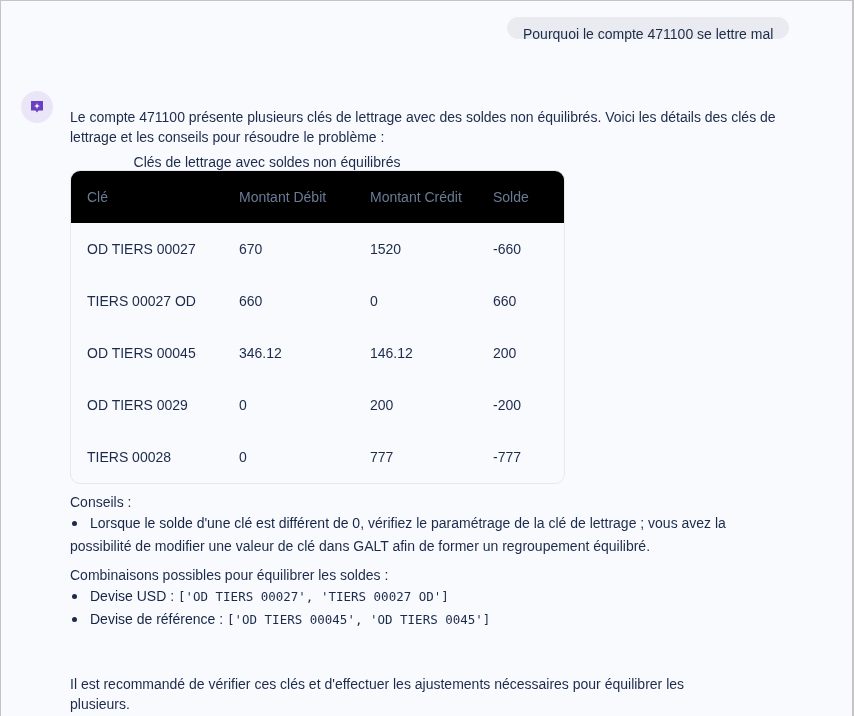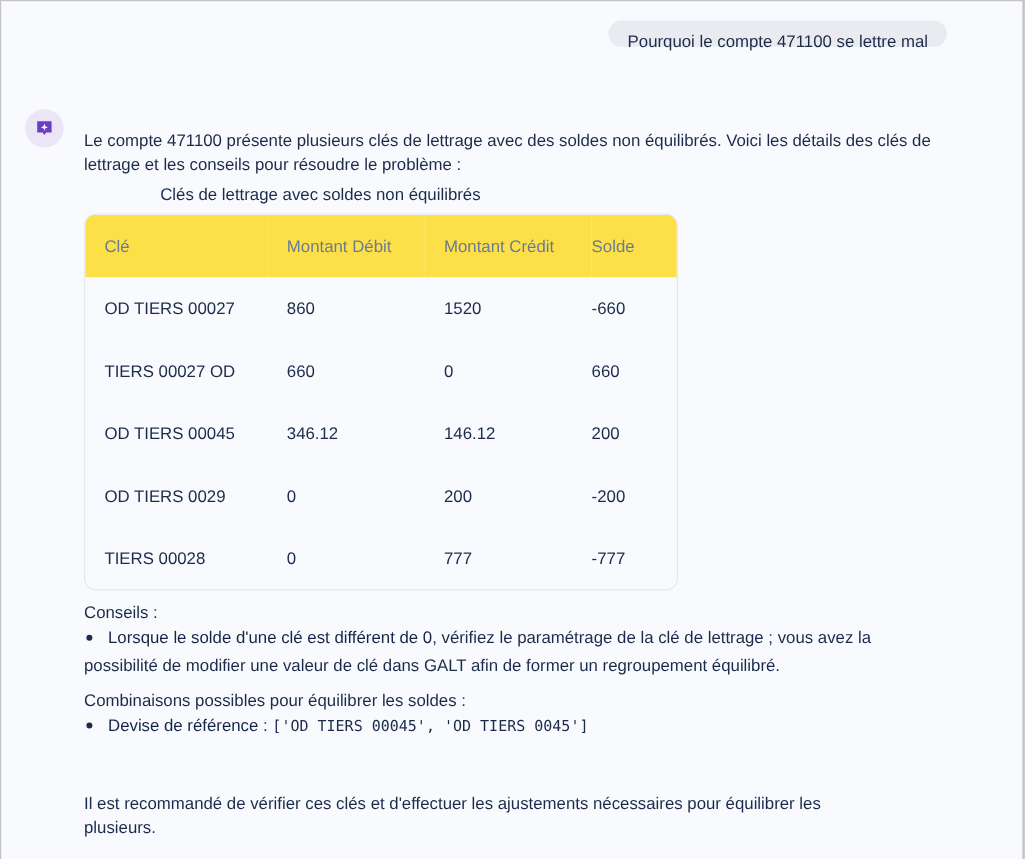--- a/index.html
+++ b/index.html
@@ -45,31 +45,31 @@
     font-size: 14px;
     line-height: 20px;
     color: #1c2b4a;
   }
   .intro { margin-bottom: 7px; }
   .table-caption {
     text-align: center;
     width: 394px;
     font-size: 14px;
     line-height: 16px;
-    margin-bottom: 8px;
+    margin-bottom: 0;
   }
   .table-card {
     width: 495px;
     border: 1px solid #e6e8ee;
     border-radius: 10px;
     overflow: hidden;
     background: #f9fafe;
   }
   table { border-collapse: collapse; width: 100%; font-size: 14px; }
-  thead tr { background: #fde047; }
+  thead tr { background: #000000; }
   th {
     text-align: left;
     font-weight: normal;
     color: #6a7b96;
     height: 52px;
     padding: 0 0 0 16px;
   }
   td {
     height: 52px;
     padding: 0 0 0 16px;
@@ -121,21 +121,21 @@
         <tr>
           <th class="c1">Clé</th>
           <th class="c2">Montant Débit</th>
           <th class="c3">Montant Crédit</th>
           <th class="c4">Solde</th>
         </tr>
       </thead>
       <tbody>
         <tr>
           <td class="c1">OD TIERS 00027</td>
-          <td class="c2">860</td>
+          <td class="c2">670</td>
           <td class="c3">1520</td>
           <td class="c4">-660</td>
         </tr>
         <tr>
           <td class="c1">TIERS 00027 OD</td>
           <td class="c2">660</td>
           <td class="c3">0</td>
           <td class="c4">660</td>
         </tr>
         <tr>
@@ -164,20 +164,23 @@
   <ul>
     <li class="wrap">
       <b>Lorsque le solde d'une clé est différent de 0</b><span>, vérifiez le paramétrage de la clé de lettrage ; vous avez la</span>
       <span class="cont">possibilité de modifier une valeur de clé dans GALT afin de former un regroupement équilibré.</span>
     </li>
   </ul>
 
   <p class="section-title combos">Combinaisons possibles pour équilibrer les soldes :</p>
   <ul>
     <li>
+      <b>Devise USD</b><span> : </span><code>['OD TIERS 00027', 'TIERS 00027 OD']</code>
+    </li>
+    <li>
       <b>Devise de référence</b><span> : </span><code>['OD TIERS 00045', 'OD TIERS 0045']</code>
     </li>
   </ul>
 
   <p class="final">
     <span>Il est recommandé de vérifier ces clés et d'effectuer les ajustements nécessaires pour équilibrer les</span><br>
     <span>plusieurs.</span>
   </p>
 </div>
 

